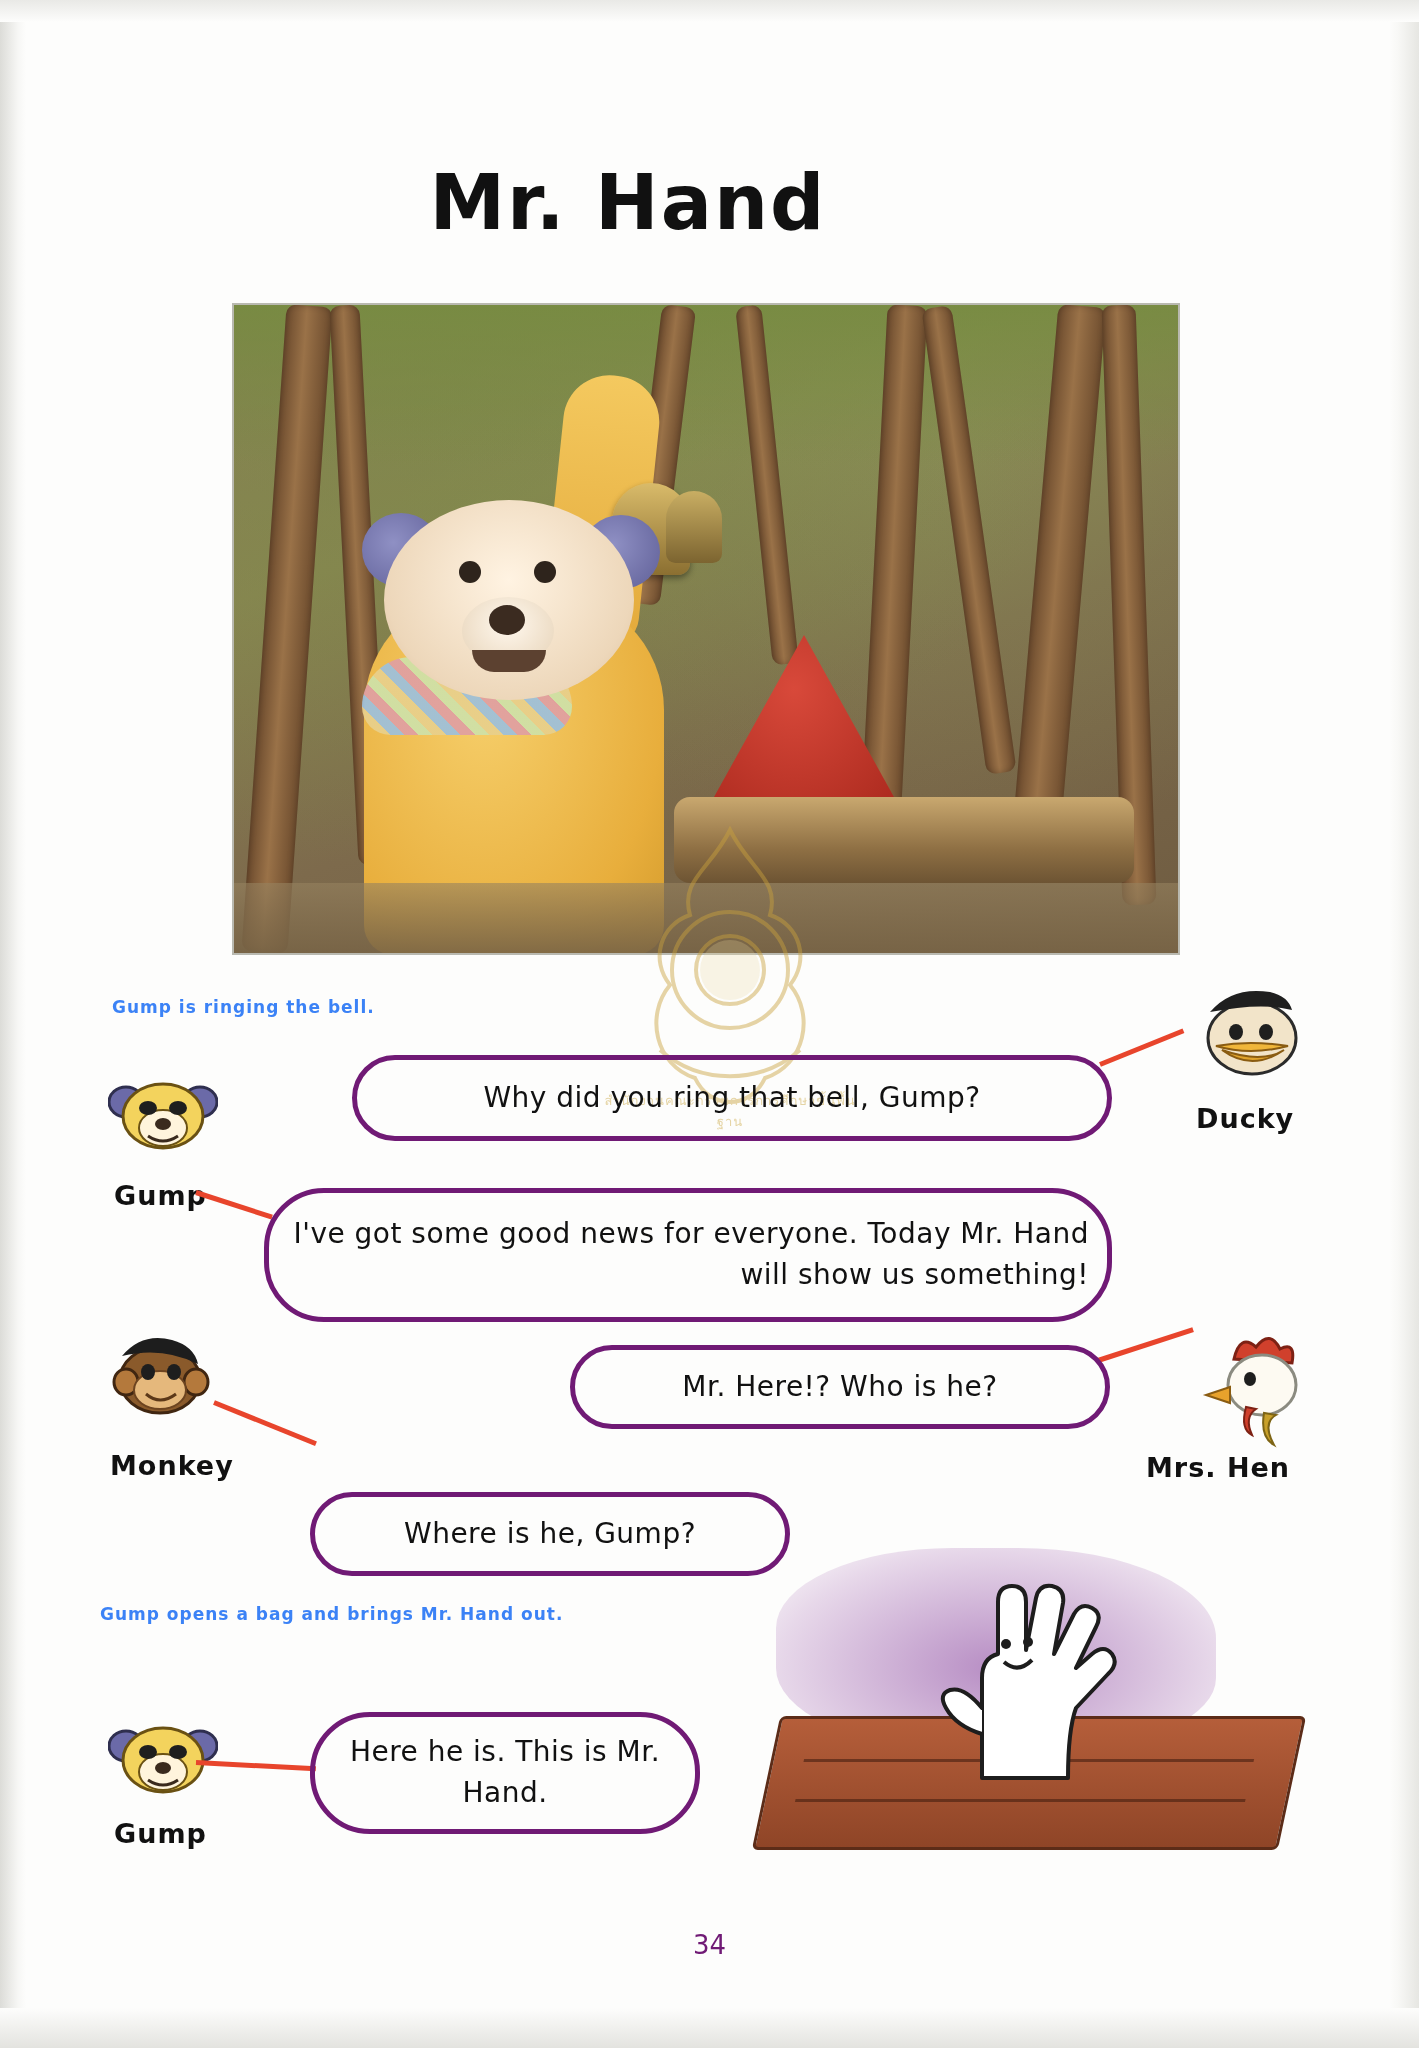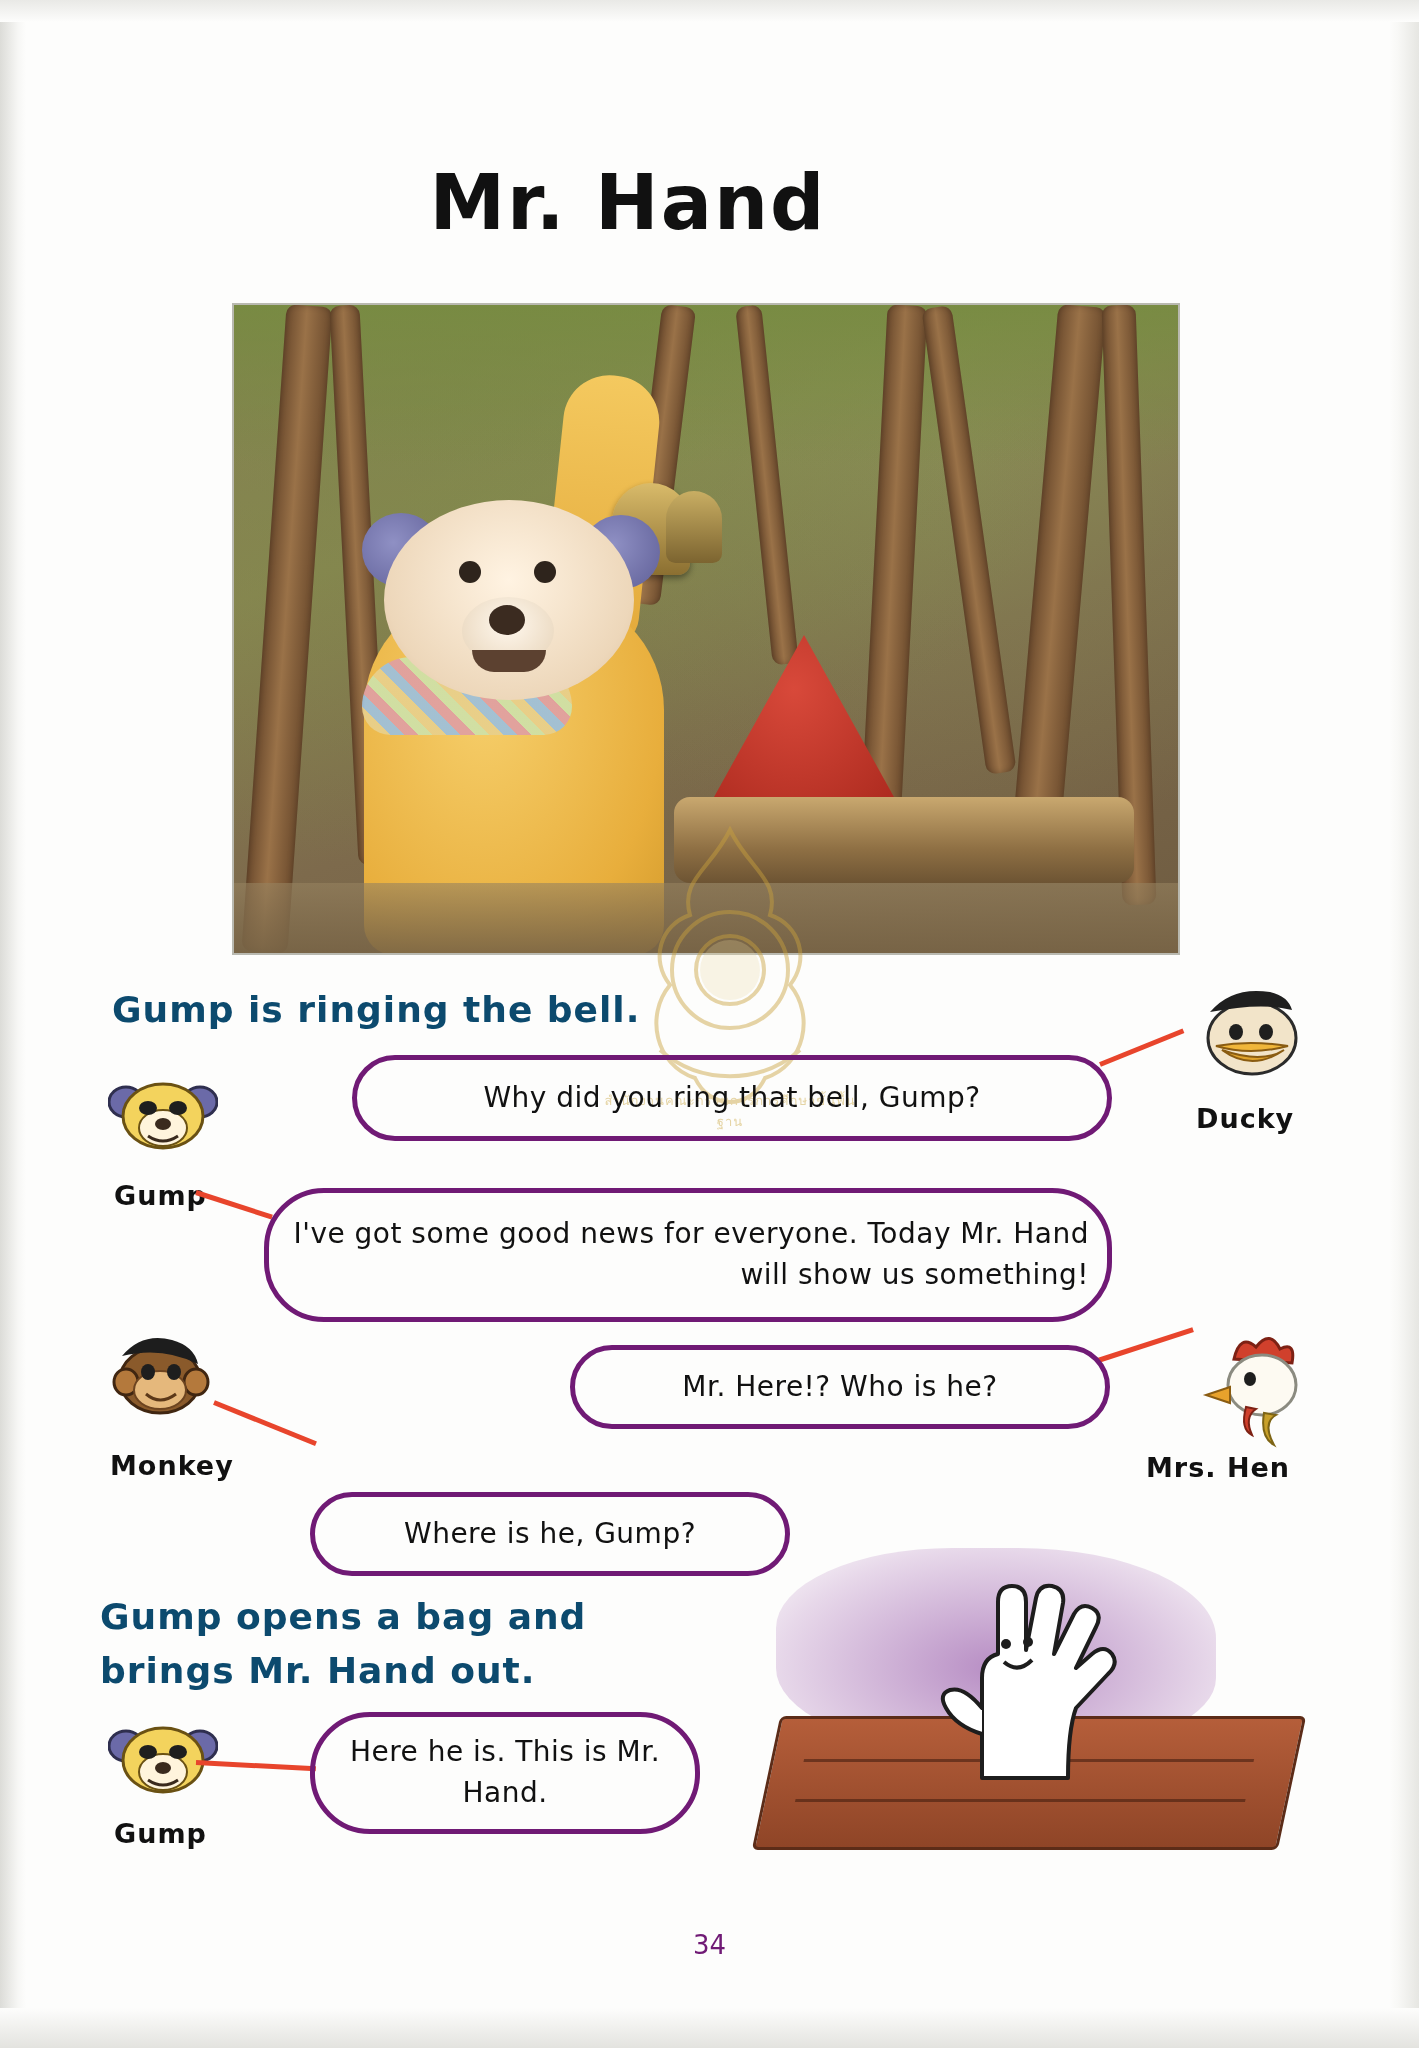--- a/index.html
+++ b/index.html
@@ -186,24 +186,25 @@
     font-size: 13px;
     color: #c8a33a;
     letter-spacing: 1px;
   }
 
   
   .doc-text {
     position: absolute;
     font-family: "DejaVu Sans", sans-serif;
     font-weight: bold;
-    color: #0c4a6e;
-    font-size: 36px;
+    color: #3b82f6;
+    font-size: 17px;
     letter-spacing: 1px;
     line-height: 1.5;
+    margin-top: 12px;
   }
   .narration1 { left: 112px; top: 983px; }
   .narration2 { left: 100px; top: 1590px; width: 620px; }
 
   .char-label {
     position: absolute;
     font-family: "DejaVu Sans", sans-serif;
     font-weight: bold;
     font-size: 27px;
     color: #111;

